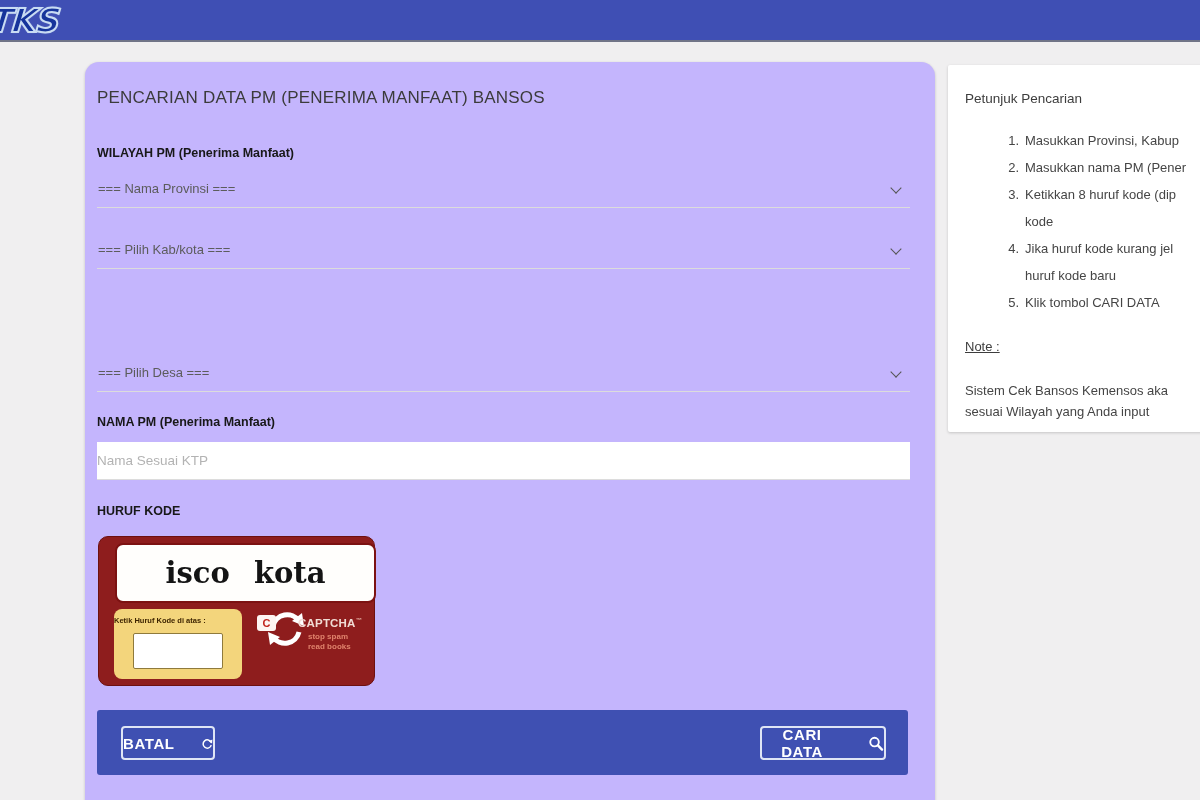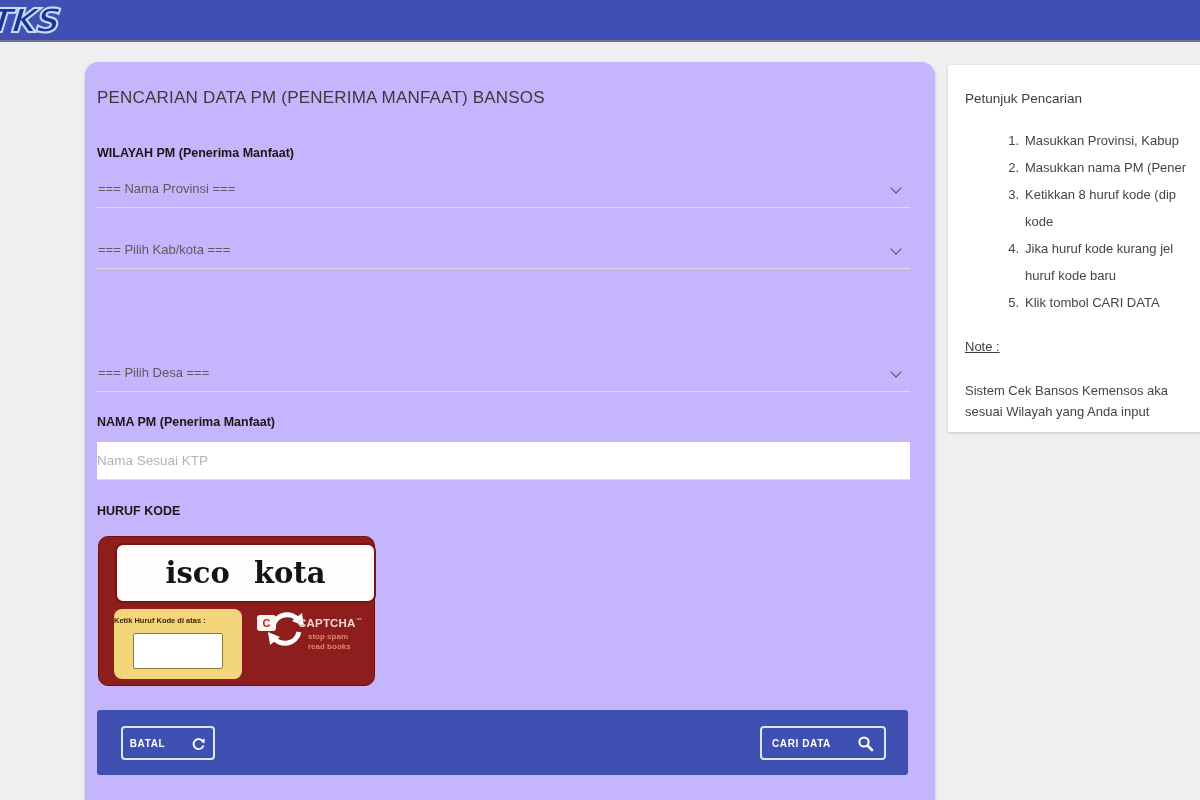--- a/index.html
+++ b/index.html
@@ -56,21 +56,21 @@
                   font-weight:bold; color:#f1dcd5; letter-spacing:.2px; }
   .cap-tm { font-size:6px; vertical-align:super; color:#e8b7a9; }
   .cap-tagline { position:absolute; left:209px; top:95px; font-size:8px; line-height:9.5px;
                  color:#e0836c; font-weight:bold; }
 
   
   .action-bar { position:absolute; left:12px; top:648px; width:811px; height:65px;
                 background:#3f50b2; border-radius:3px; }
   .abtn { position:absolute; top:16px; height:34px; background:transparent;
           border:2px solid #dfe5f5; border-radius:4px; color:#ffffff;
-          font-size:10px; font-weight:bold; letter-spacing:.6px;
+          font-size:15px; font-weight:bold; letter-spacing:.6px;
           display:flex; align-items:center; justify-content:center; gap:26px;
           cursor:pointer; font-family:"Liberation Sans",sans-serif; }
   .abtn-batal { left:24px; width:94px; }
   .abtn-cari  { right:22px; width:126px; }
 
   
   .panel { position:absolute; left:948px; top:65px; width:322px; height:367px;
            background:#ffffff; border-radius:2px; box-shadow:0 1px 3px rgba(0,0,0,.18); }
   .panel-heading { position:absolute; left:17px; top:26px; font-size:13.5px; color:#3d3d3d; }
   .plist { position:absolute; left:17px; top:62px; font-size:13px; color:#454545; }

